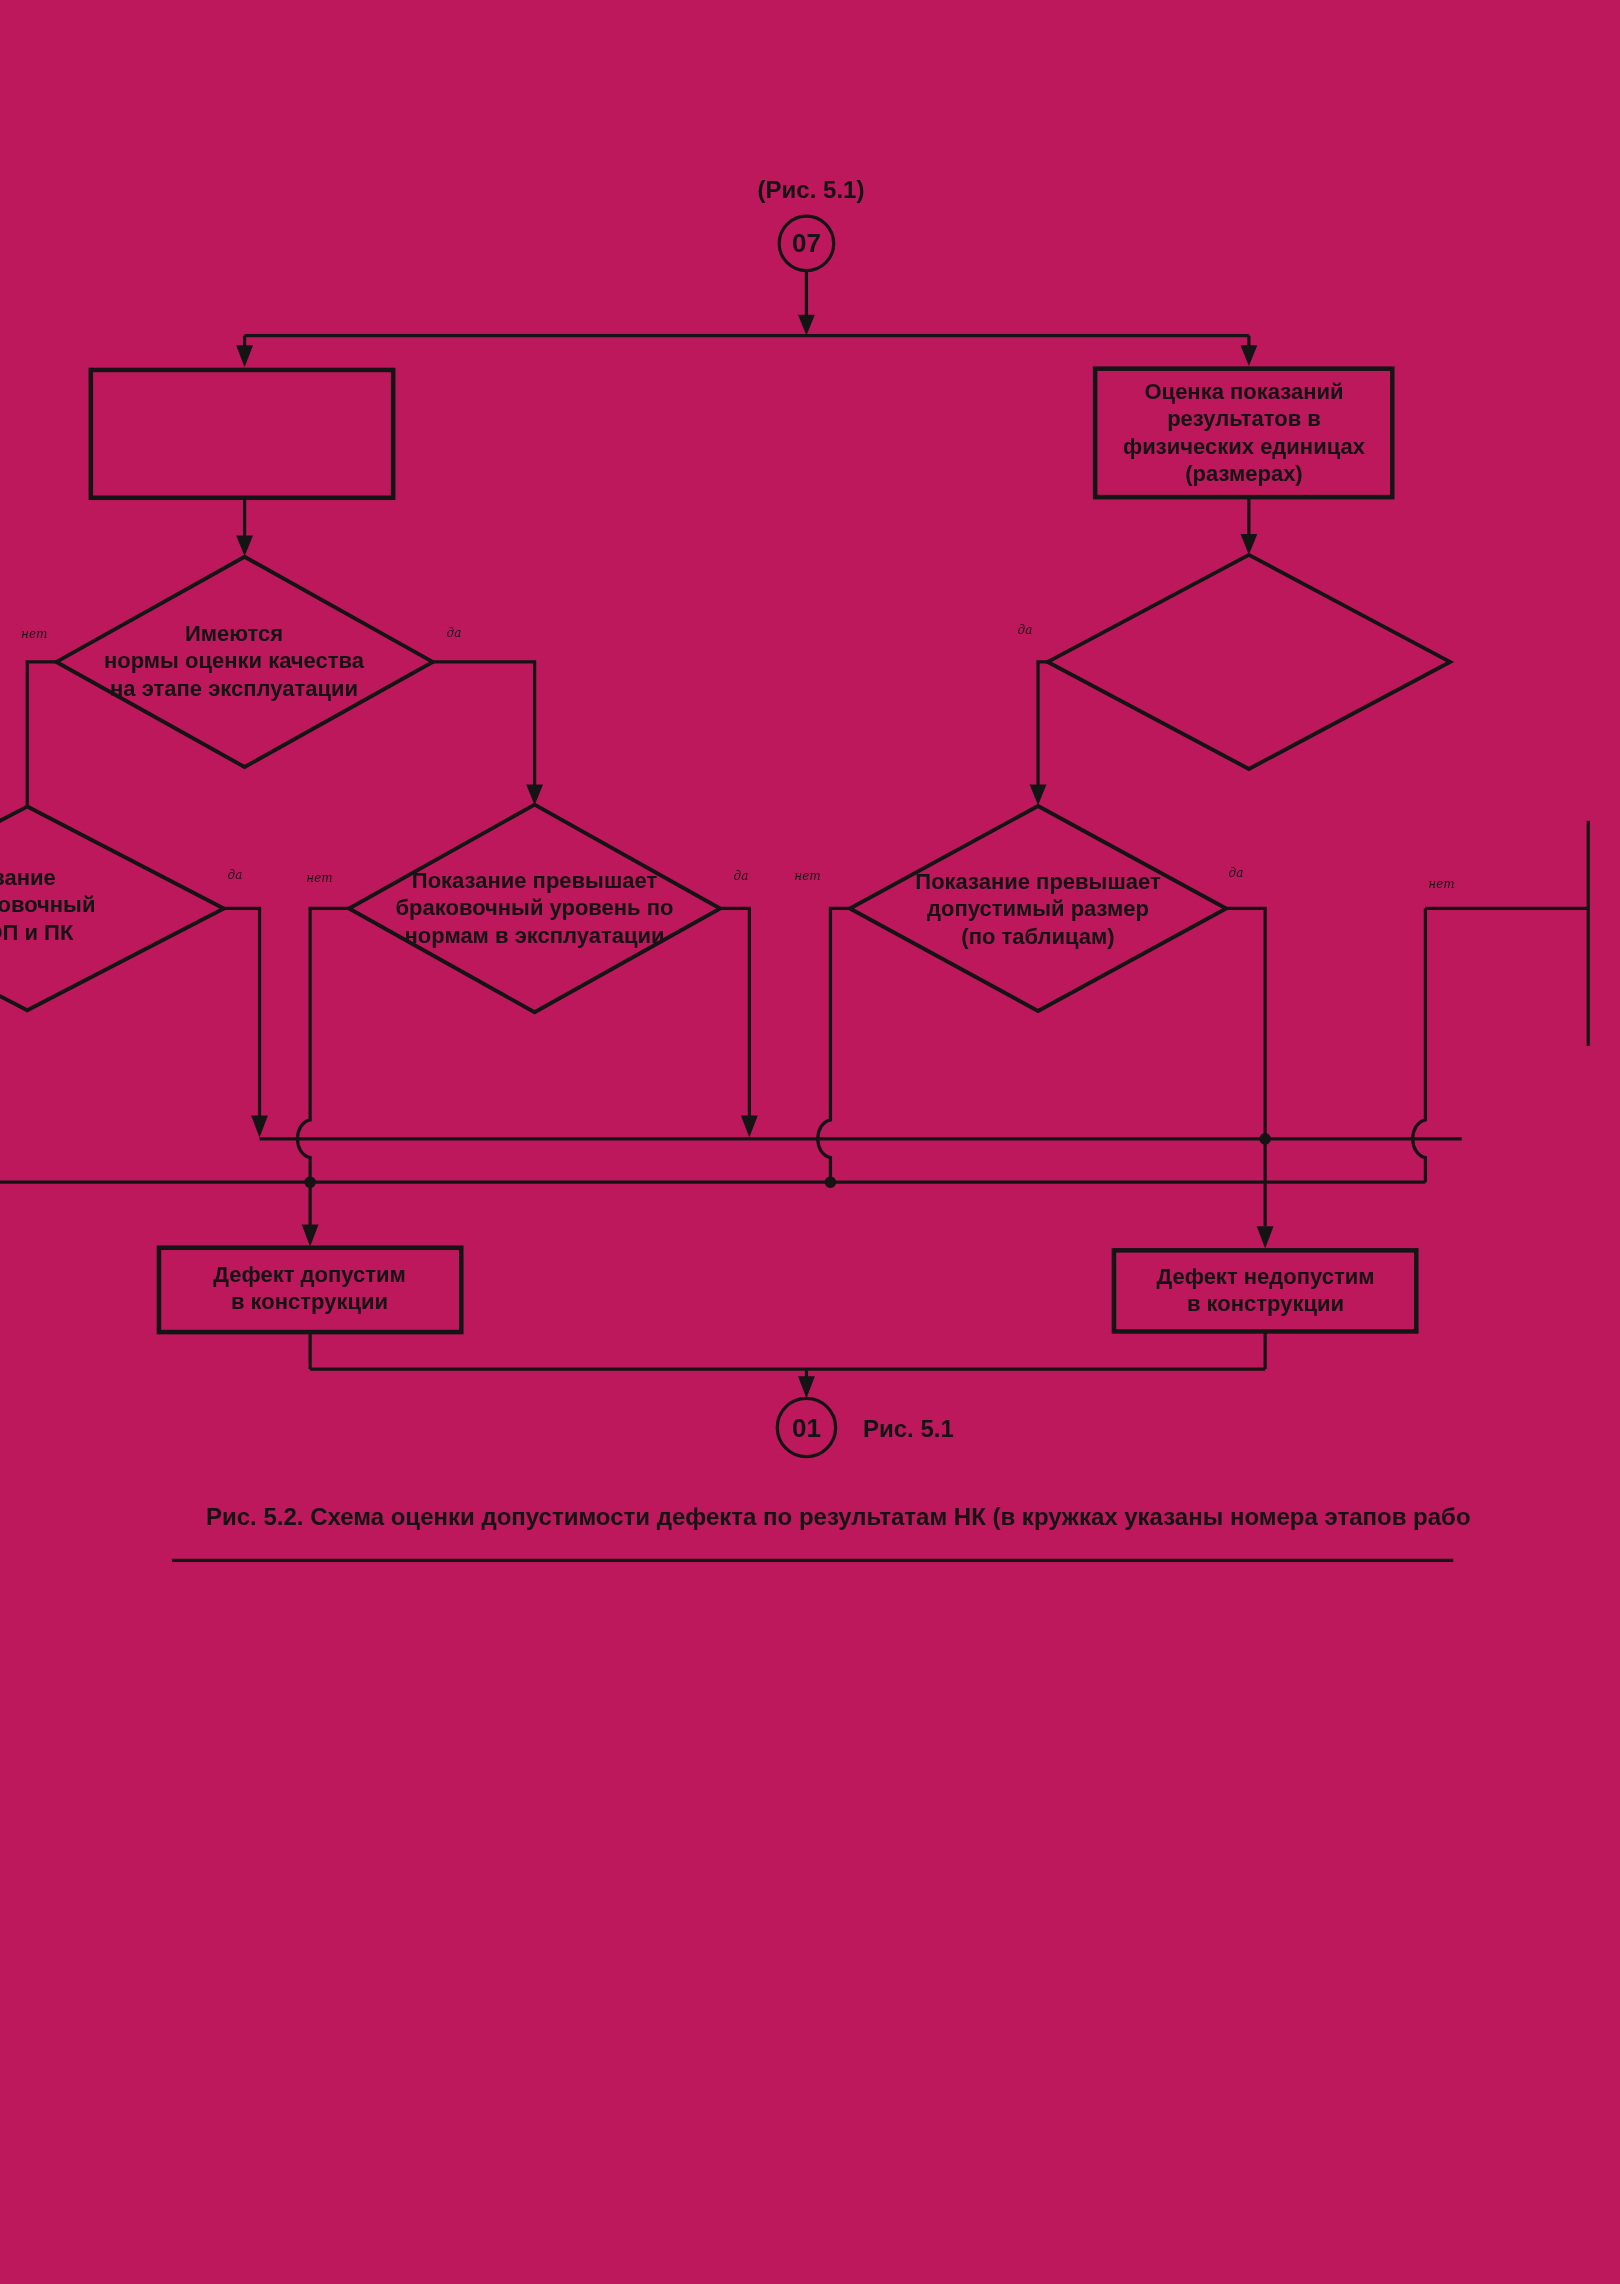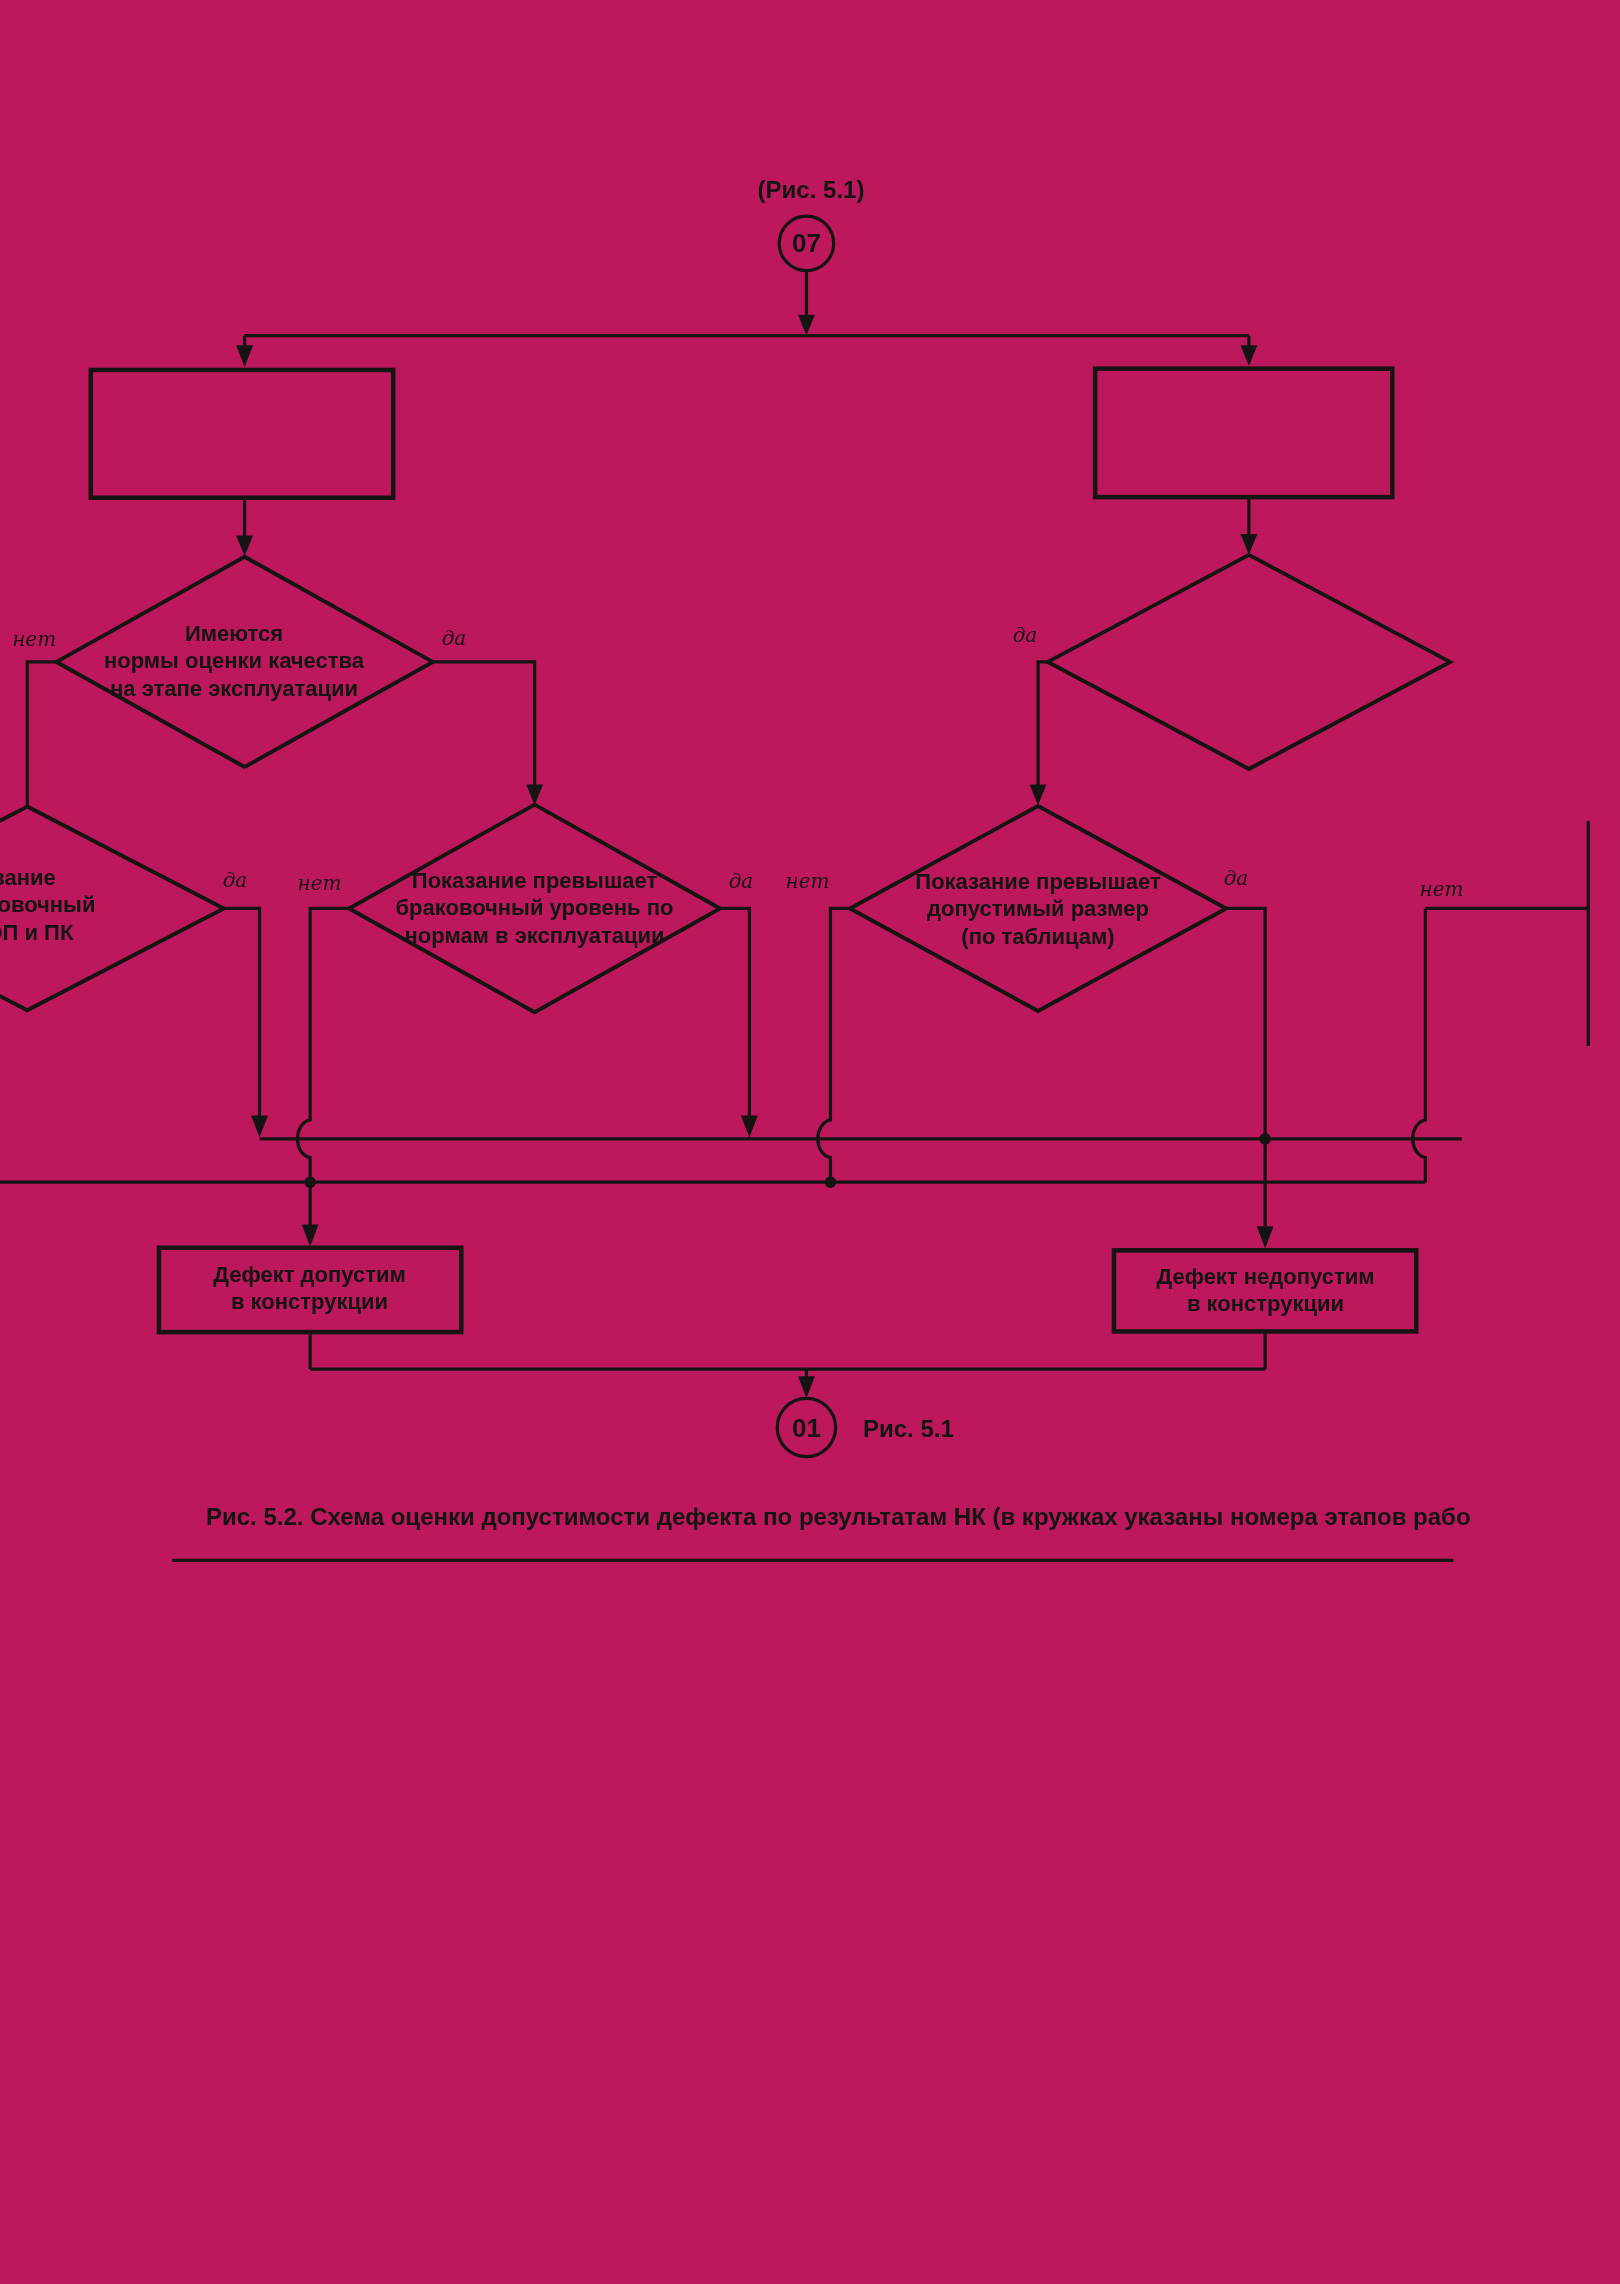--- a/index.html
+++ b/index.html
@@ -19,21 +19,21 @@
     font-weight:700;
     font-size:22px;
     line-height:1.24;
     color:#141414;
   }
   .branch{
     position:absolute;
     font-family:"DejaVu Serif", serif;
     font-style:italic;
     font-weight:400;
-    font-size:20px;
+    font-size:12px;
     color:#141414;
     text-align:center;
     white-space:nowrap;
   }
   .nodeid{
     position:absolute;
     font-weight:700;
     font-size:26px;
     color:#141414;
     text-align:center;
@@ -141,20 +141,24 @@
     <circle cx="1243" cy="2200" r="45" stroke-width="5"></circle>
 
     <line x1="265" y1="2405" x2="2240" y2="2405" stroke-width="5"></line>
   </svg>
 
   <div class="fig-label" style="left:720px;top:176px;width:182px;text-align:center;">(Рис. 5.1)</div>
 
   <div class="nodeid" style="left:774px;top:228px;width:65px;">07</div>
 
 
+  <div class="txt" style="left:1102px;top:378px;width:284px;">Оценка показаний
+результатов в
+физических единицах
+(размерах)</div>
 
   <div class="txt" style="left:59px;top:620px;width:350px;">Имеются
 нормы оценки качества
 на этапе эксплуатации</div>
 
 
   <div class="txt" style="left:-133px;top:864px;width:292px;">казание
 т браковочный
 по ОП и ПК</div>
 

